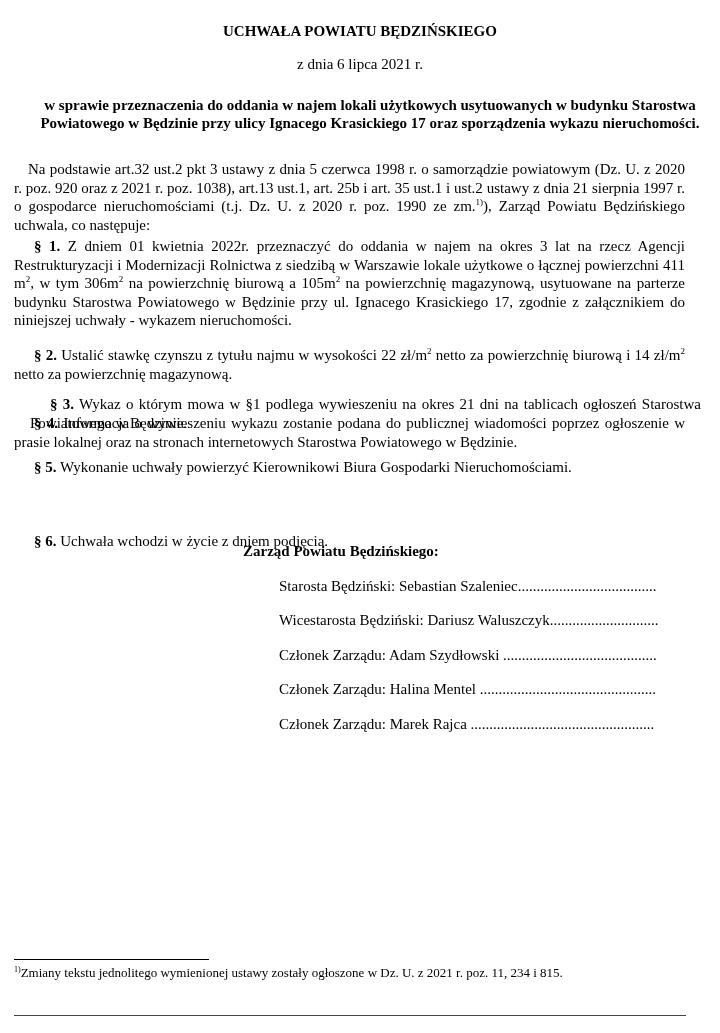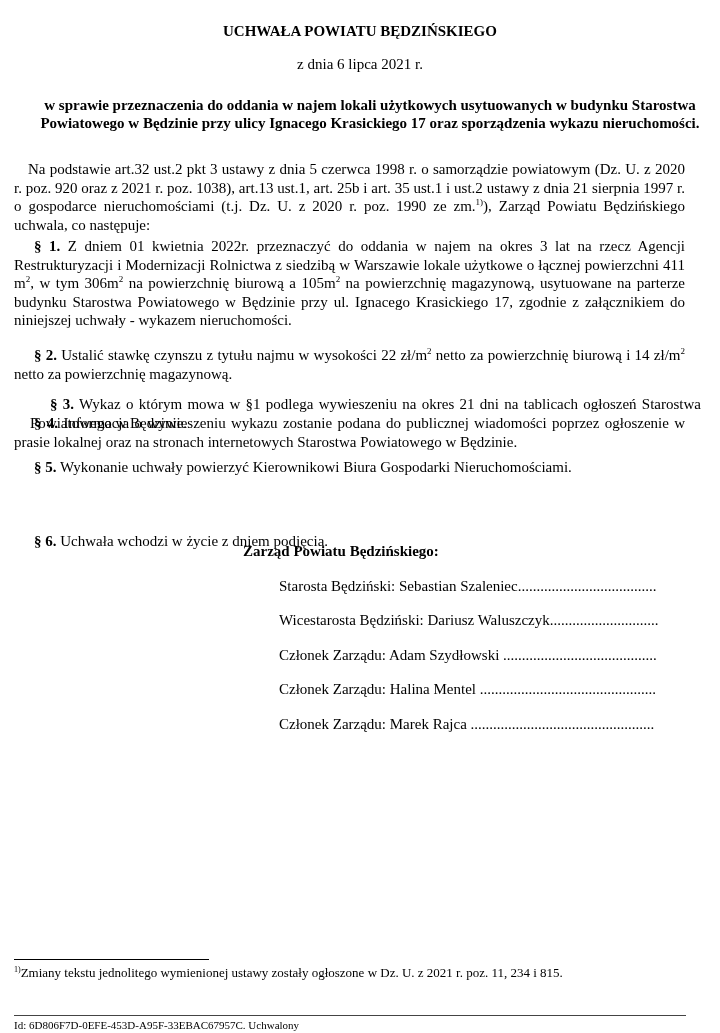--- a/index.html
+++ b/index.html
@@ -93,15 +93,14 @@
   <div class="sig s0">Starosta Będziński: Sebastian Szaleniec.....................................</div>
   <div class="sig s1">Wicestarosta Będziński: Dariusz Waluszczyk.............................</div>
   <div class="sig s2">Członek Zarządu: Adam Szydłowski .........................................</div>
   <div class="sig s3">Członek Zarządu: Halina Mentel ...............................................</div>
   <div class="sig s4">Członek Zarządu: Marek Rajca .................................................</div>
 
   <div class="fn-rule"></div>
   <div class="footnote"><sup>1)</sup><span>Zmiany tekstu jednolitego wymienionej ustawy zostały ogłoszone w Dz. U. z 2021 r. poz. 11, 234 i 815.</span></div>
 
   <div class="foot-rule"></div>
-  <div class="foot-id">Id: 6D806F7D-0EFE-453D-A95F-33EBAC67957C. Uchwalony</div>
   <div class="foot-page">Strona 1</div>
 </div>
 
 </body></html>

